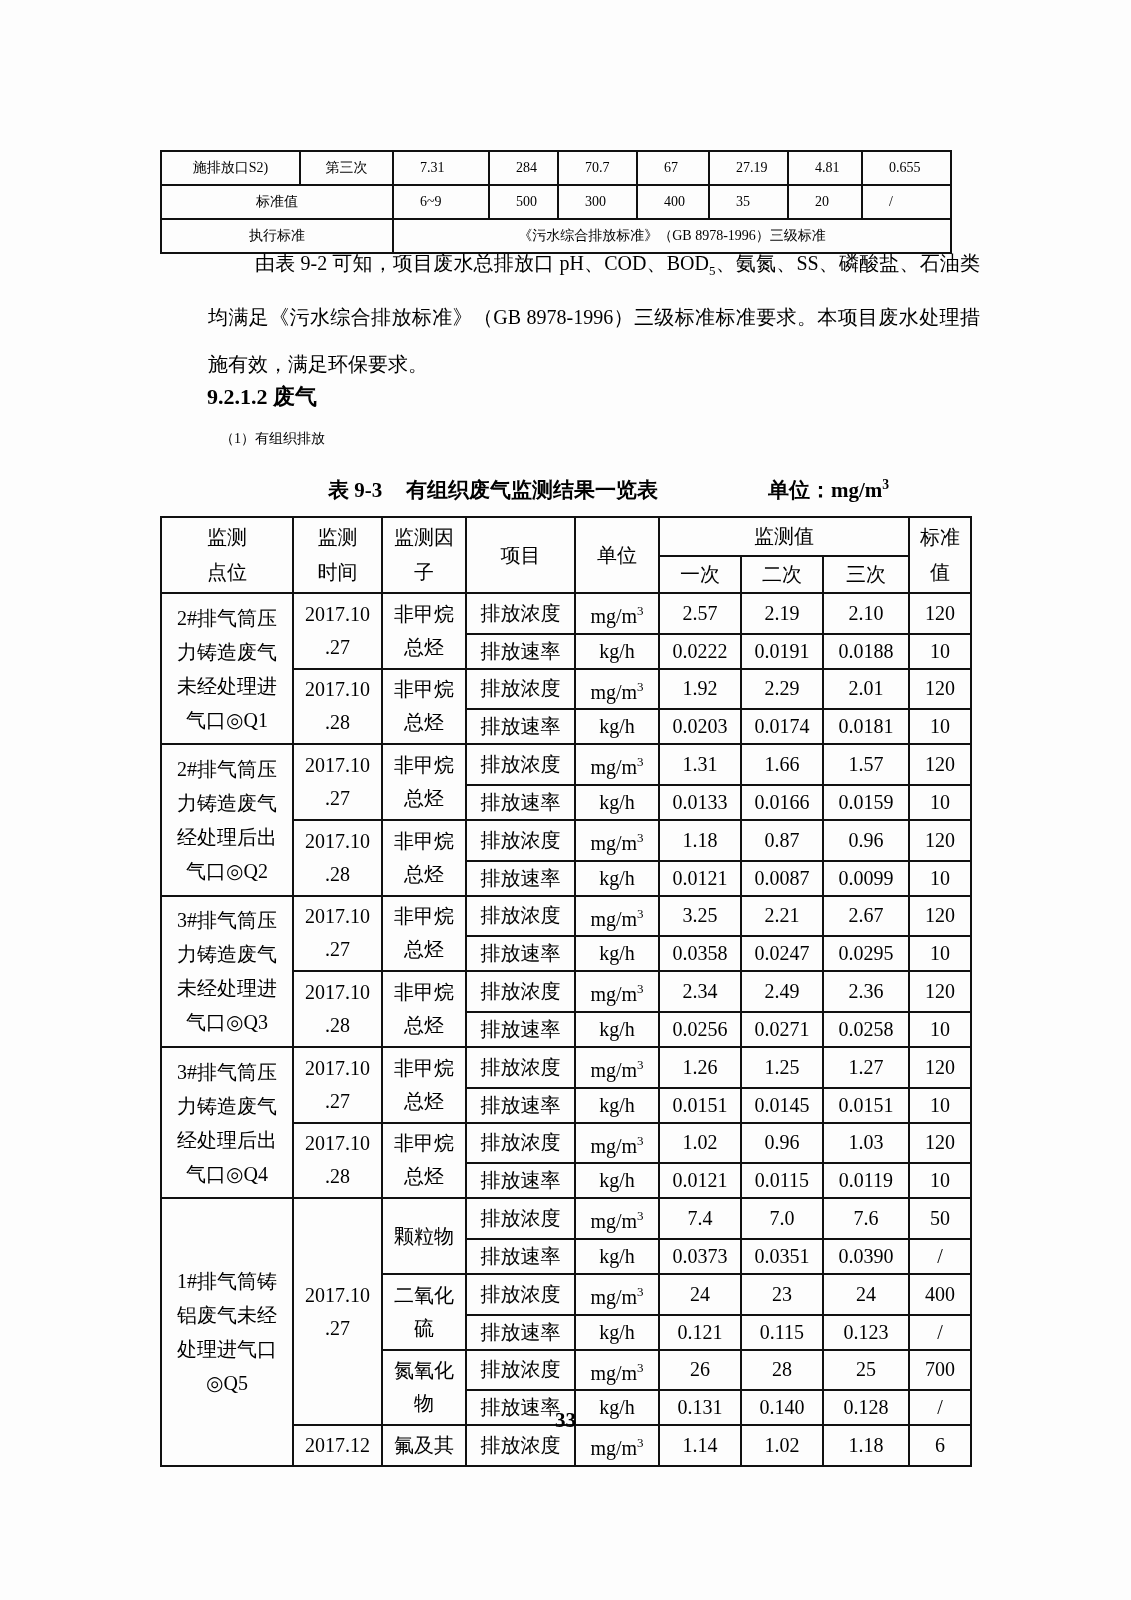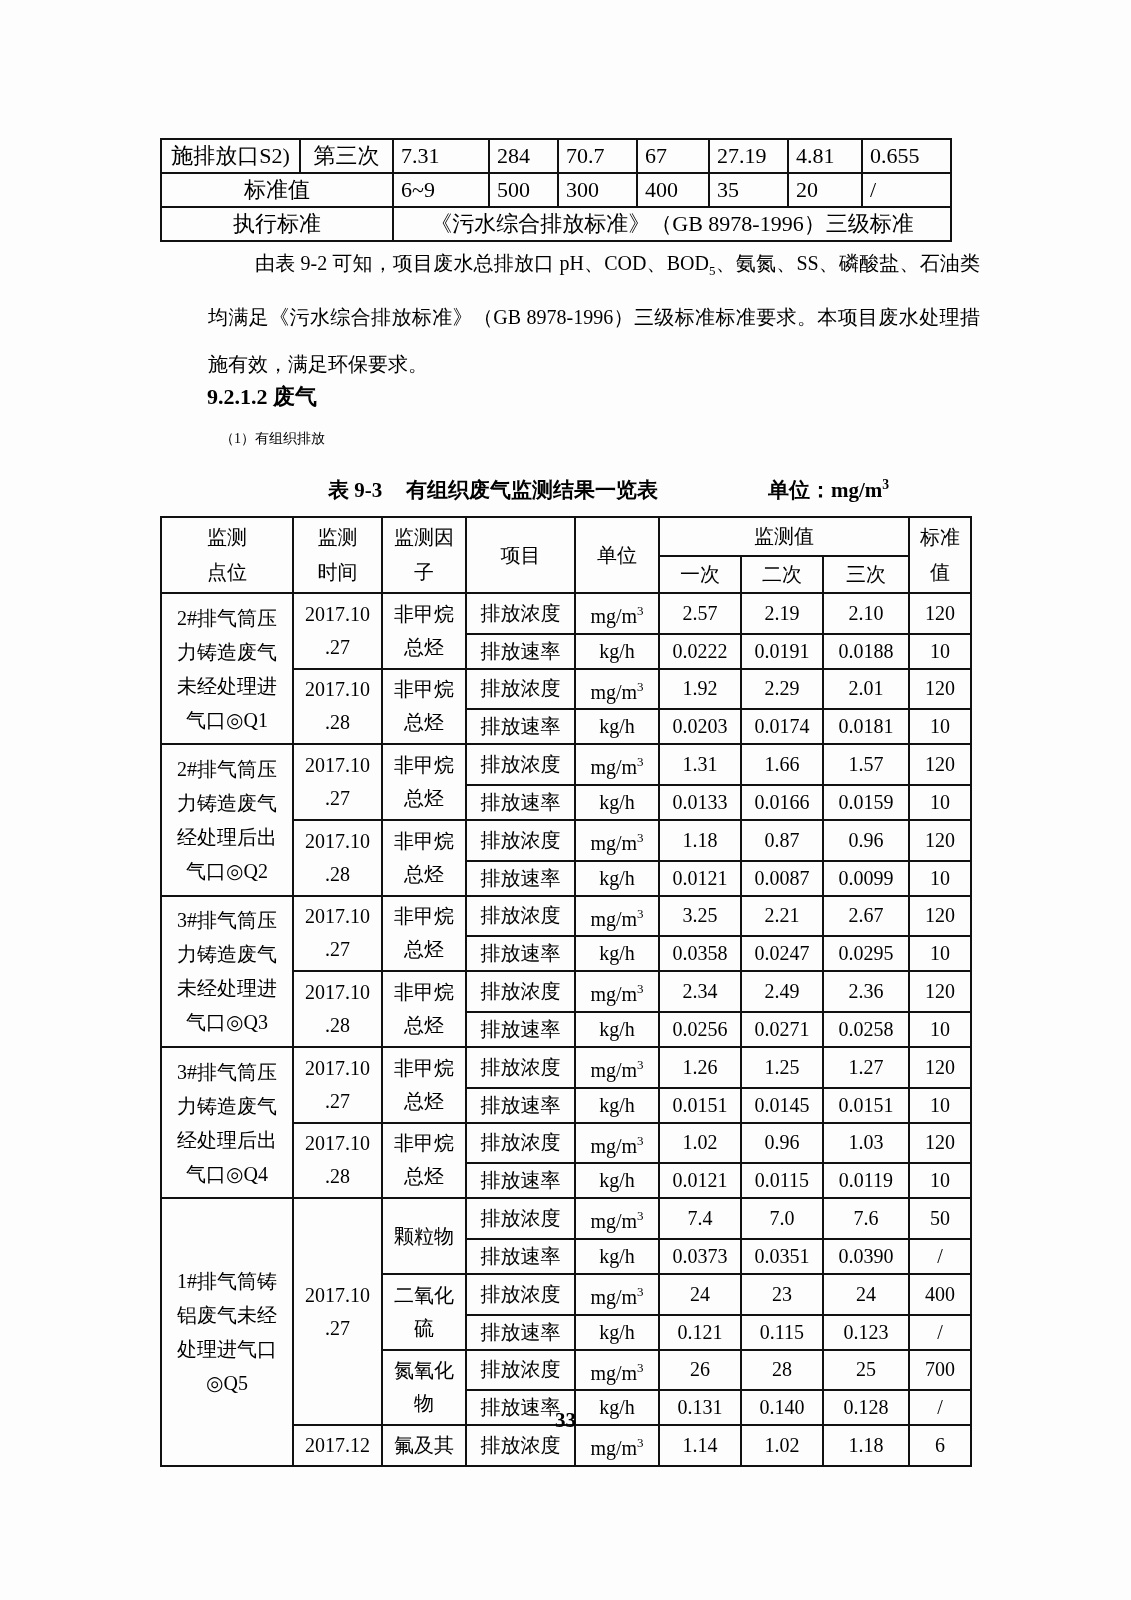--- a/index.html
+++ b/index.html
@@ -8,24 +8,24 @@
     width:1131px;height:1600px;
     background:#fdfdfd;
     font-family:"Liberation Serif","DejaVu Serif",serif;
     color:#000;
     overflow:hidden;
   }
   table{border-collapse:collapse;table-layout:fixed;}
   td{border:2px solid #111;padding:0 2px;overflow:hidden;}
 
   
-  .top-table{position:absolute;left:160px;top:138px;width:790px;font-size:22px;}
+  .top-table{position:absolute;left:160px;top:150px;width:790px;font-size:14px;}
   .top-table tr{height:34px;}
   .top-table td{text-align:center;}
-  .top-table td.val{text-align:left;padding-left:7px;}
+  .top-table td.val{text-align:left;padding-left:26px;}
 
   
   .para{
     position:absolute;left:160px;top:240px;width:772px;
     font-size:20px;line-height:47px;text-align:justify;
     text-indent:47px;
     margin-left:48px;
   }
   .para sub{font-size:0.65em;}
 

